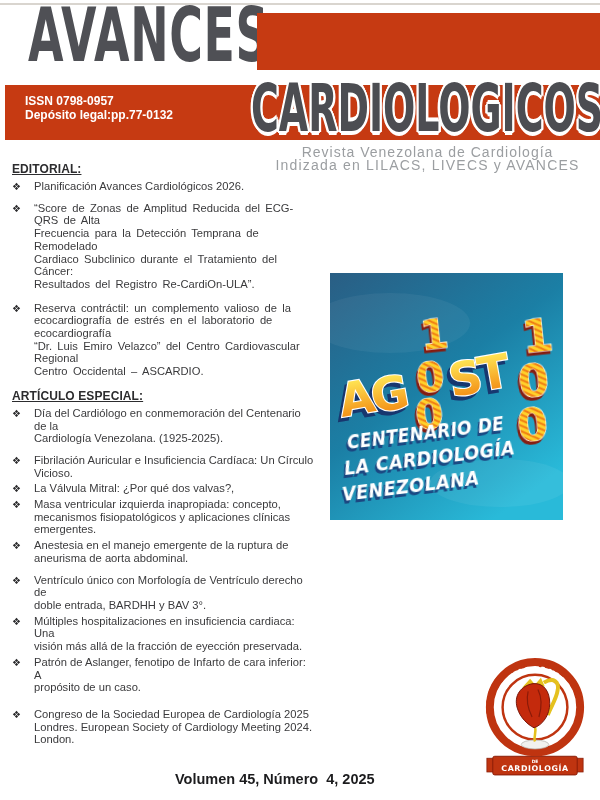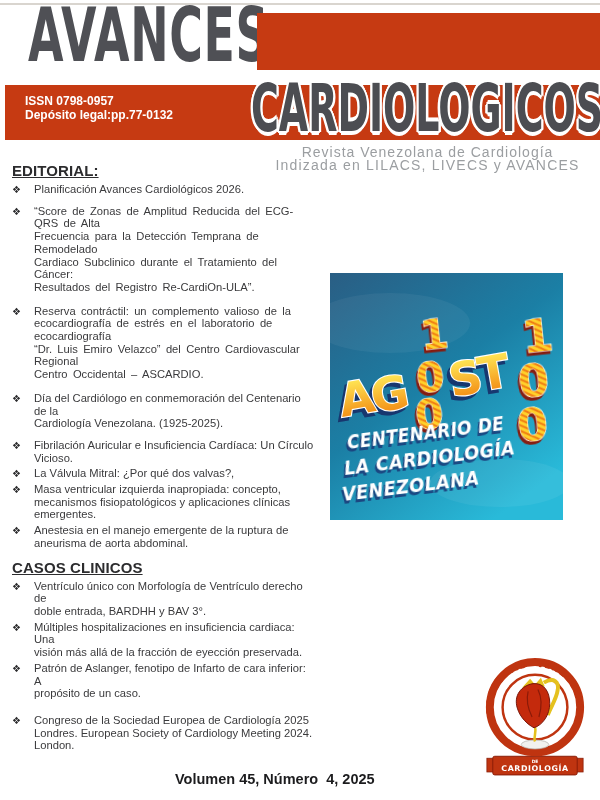--- a/index.html
+++ b/index.html
@@ -25,21 +25,21 @@
       -3px 0 0 #fff,3px 0 0 #fff,0 -3px 0 #fff,0 3px 0 #fff,
       -2px -2px 0 #fff,2px -2px 0 #fff,-2px 2px 0 #fff,2px 2px 0 #fff,
       -4px 1px 0 #fff,4px 1px 0 #fff,0 -4px 0 #fff,0 4px 0 #fff;
   }
   .subtitle{position:absolute;left:255px;width:345px;text-align:center;color:#9b9ea1;}
   .sub1{top:144px;font-size:14px;letter-spacing:1px;}
   .sub2{top:157px;font-size:14px;letter-spacing:1.2px;}
   
   .toc{position:absolute;left:12px;top:162px;width:302px;}
   .sec{margin-bottom:9px;}
-  .sec-h{margin:0 0 4px 0;font-size:15px;font-weight:bold;color:#2c2c2e;text-decoration:underline;letter-spacing:.1px;}
+  .sec-h{margin:0 0 4px 0;font-size:12px;font-weight:bold;color:#2c2c2e;text-decoration:underline;letter-spacing:.1px;}
   .item{display:flex;margin-bottom:3px;}
   .blt{flex:0 0 22px;font-size:10px;color:#2c2c2e;padding-top:1px;}
   .itxt{flex:1;font-size:11.2px;line-height:12.7px;white-space:pre-line;}
   .sec-1 .itxt{word-spacing:2.2px;}
   .sec-1 .item{margin-bottom:11px;}
   .sec-2 .item{margin-bottom:6px;}
   .sec-5 .item{margin-bottom:5px;}
   .sec-5{margin-top:14px;}
   
   .volume{position:absolute;left:175px;top:771px;width:320px;text-align:left;
@@ -95,20 +95,21 @@
   <div class="item">
     <span class="blt">❖</span>
     <span class="itxt">Reserva contráctil: un complemento valioso de la
 ecocardiografía de estrés en el laboratorio de ecocardiografía
 “Dr. Luis Emiro Velazco” del Centro Cardiovascular Regional
 Centro Occidental – ASCARDIO.</span>
   </div>
 </section>
 
   <section class="sec sec-2">
+    <h3 class="sec-h">ARTÍCULO ESPECIAL:</h3>
 
   <div class="item">
     <span class="blt">❖</span>
     <span class="itxt">Día del Cardiólogo en conmemoración del Centenario de la
 Cardiología Venezolana.   (1925-2025).</span>
   </div>
 </section>
 
   <section class="sec sec-3">
 
@@ -131,21 +132,20 @@
   </div>
 
   <div class="item">
     <span class="blt">❖</span>
     <span class="itxt">Anestesia en el manejo emergente de la ruptura de
 aneurisma de aorta abdominal.</span>
   </div>
 </section>
 
   <section class="sec sec-4">
-    <h3 class="sec-h">CASOS CLINICOS</h3>
 
   <div class="item">
     <span class="blt">❖</span>
     <span class="itxt">Ventrículo único con Morfología de Ventrículo derecho de
 doble entrada, BARDHH y BAV 3°.</span>
   </div>
 
   <div class="item">
     <span class="blt">❖</span>
     <span class="itxt">Múltiples hospitalizaciones en insuficiencia cardiaca: Una

